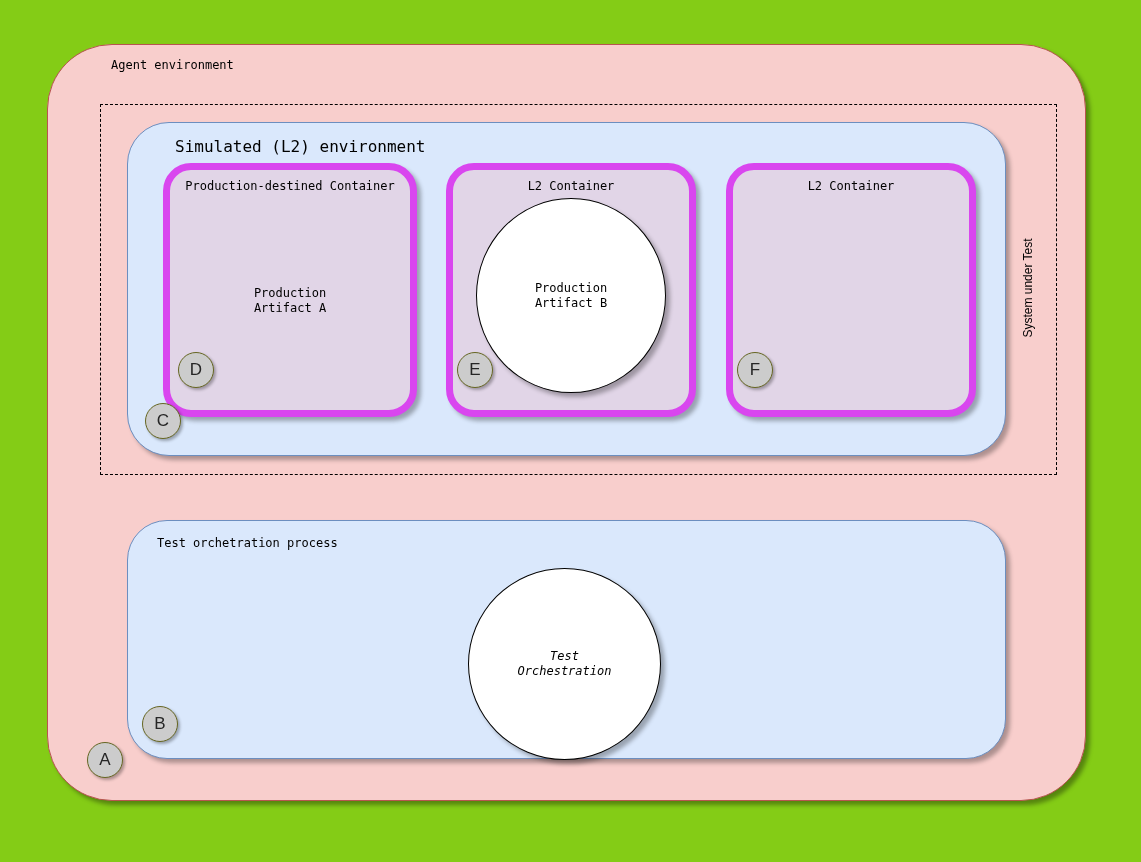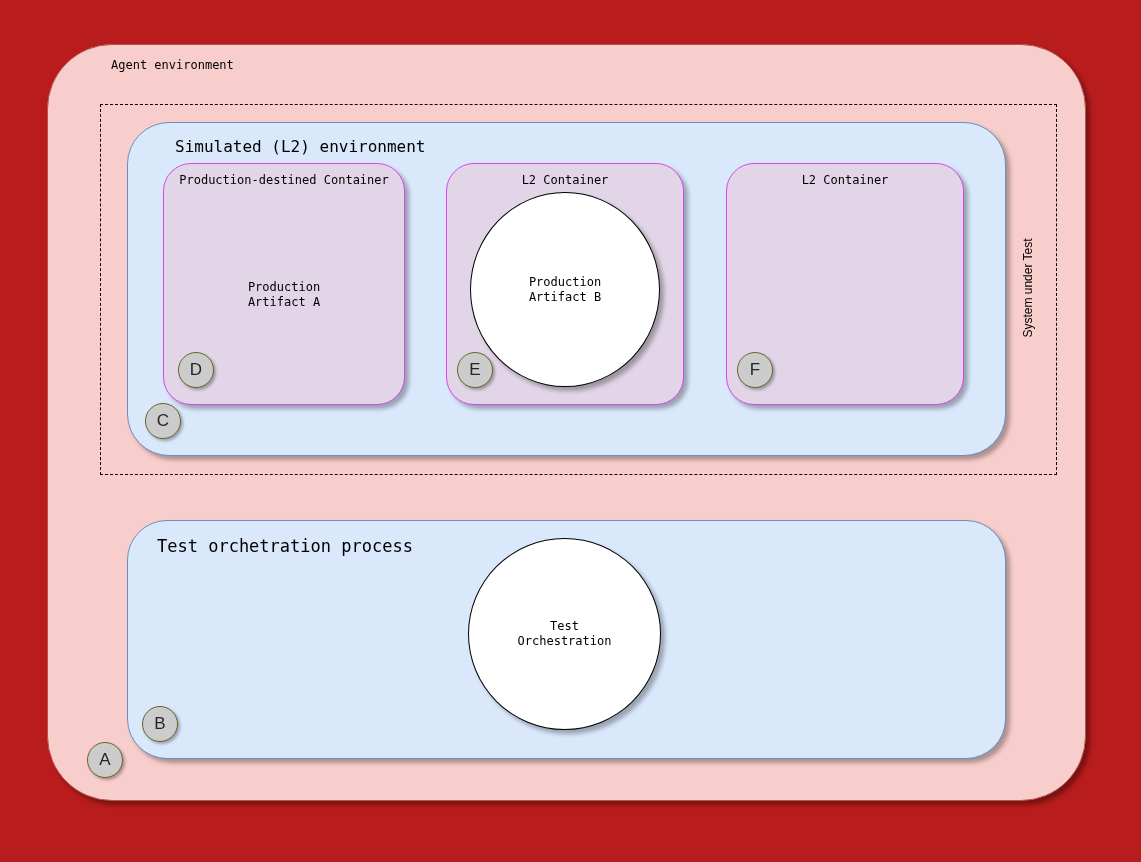--- a/index.html
+++ b/index.html
@@ -1,21 +1,21 @@
 <!DOCTYPE html>
 <html><head>
 <meta charset="utf-8">
 <style>
   html, body { margin: 0; padding: 0; }
   body { background: #cacaca; }
   #canvas {
     position: relative;
     width: 1141px;
     height: 862px;
-    background: #b91c1c;
+    background: #84cc16;
     font-family: "DejaVu Sans Mono", monospace;
     color: #000;
     overflow: hidden;
   }
   .abs { position: absolute; }
 
   
   .agent-env {
     left: 47px; top: 44px;
     width: 1037px; height: 755px;
@@ -49,26 +49,26 @@
   .blue-box {
     background: #dae8fc;
     border: 1px solid #6c8ebf;
     border-radius: 42px;
     box-shadow: 4px 4px 4px rgba(0,0,0,0.3);
   }
   .sim-env { left: 127px; top: 122px; width: 877px; height: 332px; }
   .sim-env-label { left: 175px; top: 137px; font-size: 16px; white-space: nowrap; }
 
   .orch-box { left: 127px; top: 520px; width: 877px; height: 237px; border-radius: 40px; }
-  .orch-label { left: 157px; top: 536px; font-size: 17px; white-space: nowrap; }
+  .orch-label { left: 157px; top: 536px; font-size: 12px; white-space: nowrap; }
 
   
   .purple-box {
     background: #e1d5e7;
-    border: 1px solid #d946ef;
+    border: 7px solid #d946ef;
     border-radius: 28px;
     box-shadow: 4px 4px 4px rgba(0,0,0,0.3);
   }
   .container-1 { left: 163px; top: 163px; width: 240px; height: 240px; }
   .container-2 { left: 446px; top: 163px; width: 236px; height: 240px; }
   .container-3 { left: 726px; top: 163px; width: 236px; height: 240px; }
   .purple-title {
     position: absolute;
     left: 0; right: 0; top: 9px;
     text-align: center;
@@ -94,21 +94,21 @@
     display: flex;
     align-items: center;
     justify-content: center;
     text-align: center;
     font-size: 12px;
     line-height: 15px;
     white-space: pre;
   }
   .circle-b { left: 23px; top: 28px; width: 188px; height: 193px; }
   .circle-c { left: 21px; top: 26px; width: 192px; height: 190px; }
-  .circle-orch { left: 468px; top: 538px; width: 191px; height: 190px; }
+  .circle-orch { left: 468px; top: 568px; width: 191px; height: 190px; font-style: italic; }
 
   
   .badge {
     position: absolute;
     width: 36px; height: 36px;
     background: #cccccc;
     border: 1px solid #666622;
     border-radius: 50%;
     box-shadow: 2px 2px 3px rgba(0,0,0,0.3);
     display: flex;

